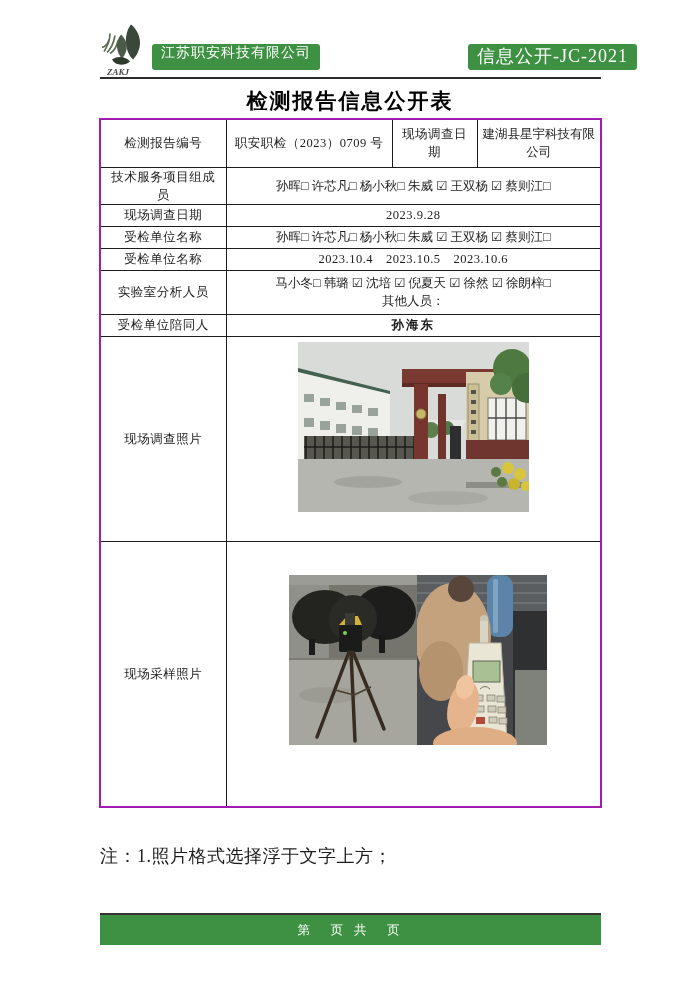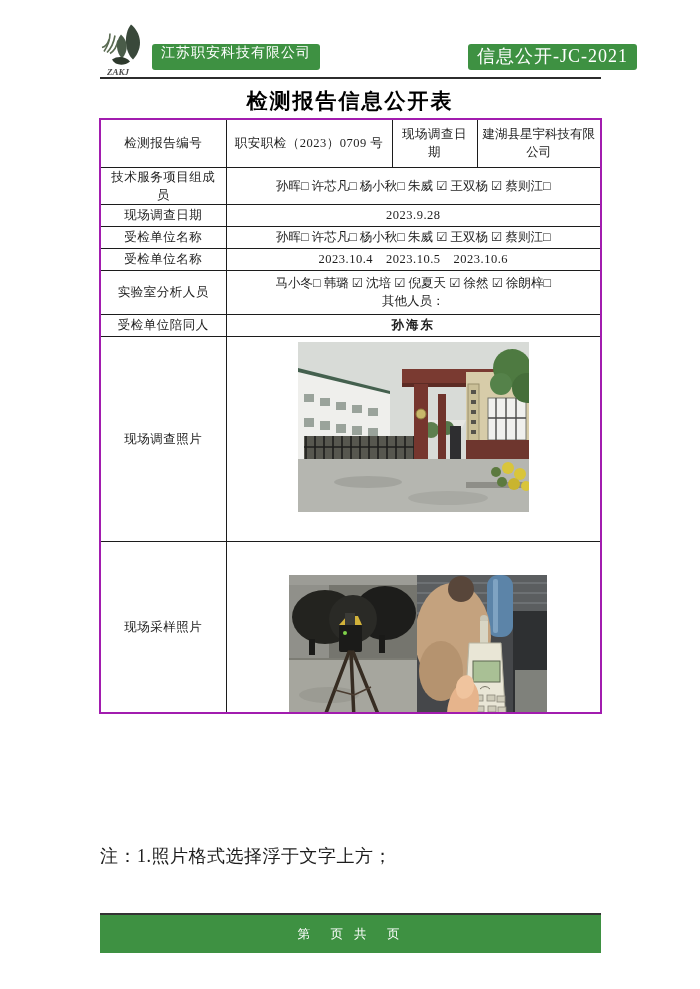--- a/index.html
+++ b/index.html
@@ -25,30 +25,30 @@
   table.main td{border:1.5px solid #1c1c1c;padding:0 4px;font-size:12.5px;text-align:center;
                 vertical-align:middle;overflow:hidden;line-height:1.45;}
   td.lbl{letter-spacing:0.5px;}
   td.left{text-align:left;padding-left:8px;margin-top:19px;}
   .preline{white-space:pre-line;}
   .val-big{font-size:17px;font-weight:bold;letter-spacing:3px;}
   .val-bold{font-size:14px;font-weight:bold;letter-spacing:2px;}
   .val-addr{font-size:13px;}
   .val-date{font-size:13px;letter-spacing:0.5px;}
   tr.r1{height:48px;} tr.r2{height:47px;} tr.r3{height:25px;padding-left:36px;}
-  tr.r22{height:22px;} tr.r8{height:44px;} tr.r10{height:205px;} tr.r11{height:172px;}
+  tr.r22{height:22px;} tr.r8{height:44px;} tr.r10{height:205px;} tr.r11{height:266px;}
   td.photo-cell{position:relative;padding:0;}
 
   .photoA{position:absolute;left:71px;top:5px;width:231px;height:170px;}
   .photoB{position:absolute;left:62px;top:33px;width:128px;height:170px;}
   .photoC{position:absolute;left:190px;top:33px;width:130px;height:170px;}
 
   .note{position:absolute;left:100px;top:844px;font-size:18px;letter-spacing:0.5px;}
 
-  .footer-bar{position:absolute;left:100px;top:913px;width:501px;height:40px;
+  .footer-bar{position:absolute;left:100px;top:913px;width:501px;height:32px;
               background:var(--green);border-top:2px solid #333;box-sizing:border-box;
               display:flex;align-items:center;justify-content:center;}
   .footer-bar span{color:#fff;font-size:12.5px;letter-spacing:4px;}
 </style>
 </head>
 <body>
 
 <div class="page">
 
   <svg class="logo" viewBox="0 0 58 56">

